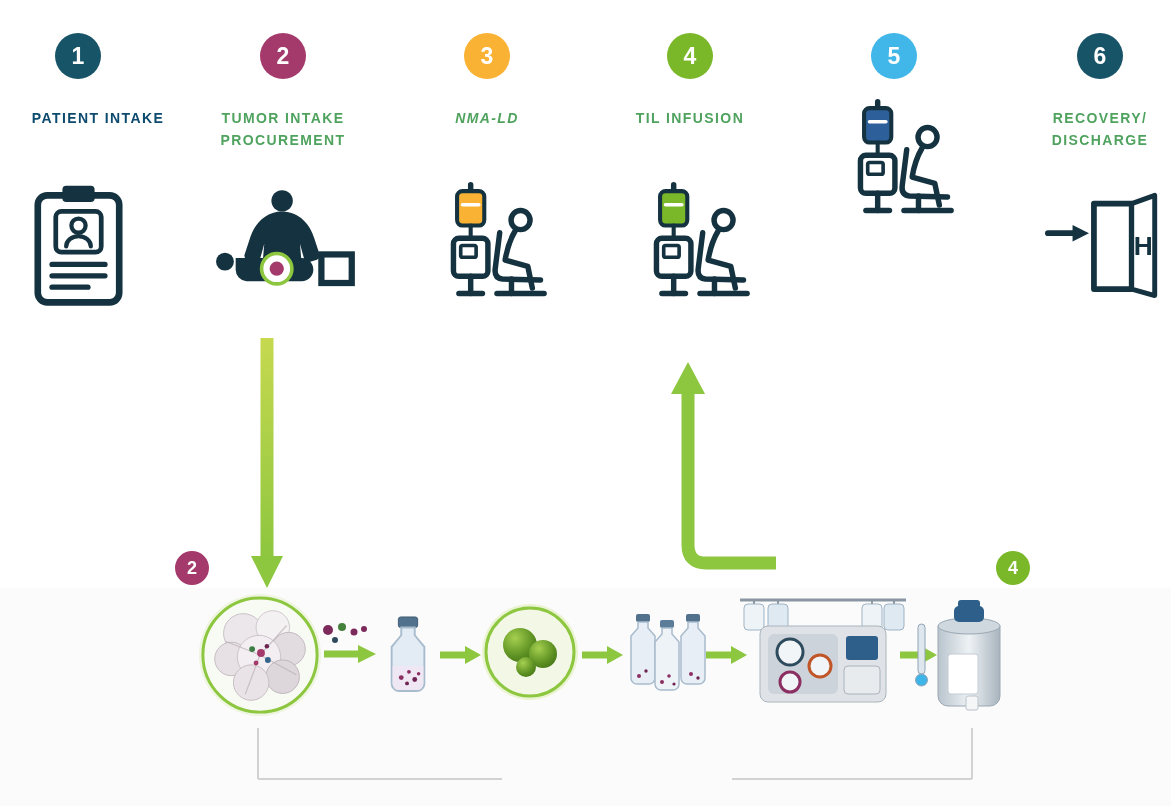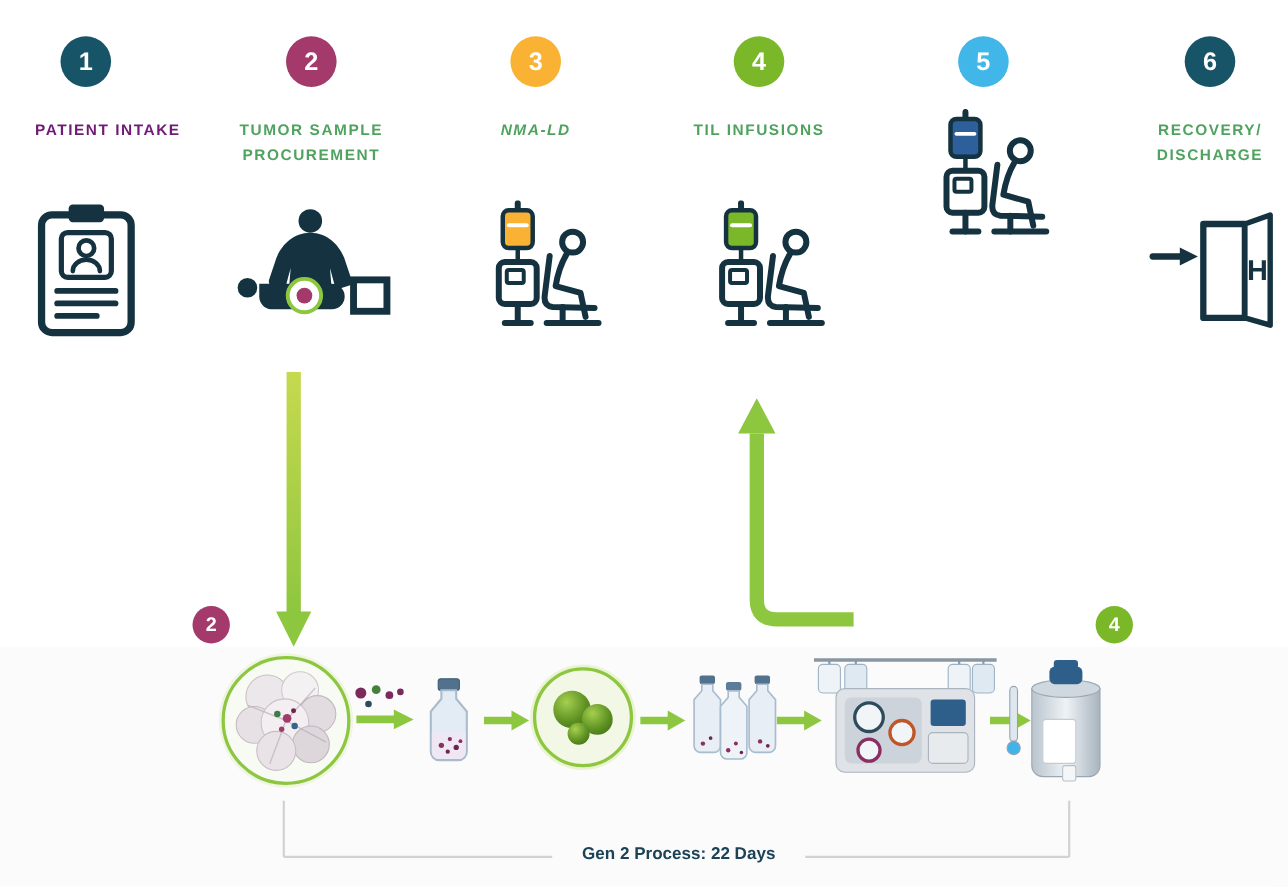--- a/index.html
+++ b/index.html
@@ -24,40 +24,40 @@
 <body>
 
 <div class="canvas" style="color: rgb(20, 50, 63);">
 
   <div class="band"></div>
 
   <div class="col" style="left:-10px">
     <div class="num-circle" style="background-color: rgb(23, 84, 104);">
       <span>1</span>
     </div>
-    <div class="step-label" style="color: #701a75; margin-left: 40px;">PATIENT INTAKE</div>
+    <div class="step-label" style="color: #0c4a6e; margin-left: 40px;">PATIENT INTAKE</div>
     <div class="icon-area">
       <svg width="95" height="125" viewBox="0 0 100 132" fill="none" stroke="currentColor" stroke-linecap="round">
         <rect x="7" y="13" width="86" height="113" rx="10" stroke-width="7"></rect>
         <rect x="33" y="3" width="34" height="17" rx="4" fill="currentColor" stroke="none"></rect>
         <rect x="26" y="30" width="48" height="43" rx="6" stroke-width="5"></rect>
         <circle cx="50" cy="45" r="7.5" stroke-width="4.5"></circle>
         <path d="M37 67 a13 11 0 0 1 26 0" stroke-width="4.5"></path>
         <line x1="22" y1="86" x2="78" y2="86" stroke-width="5.5"></line>
         <line x1="22" y1="98" x2="78" y2="98" stroke-width="5.5"></line>
         <line x1="22" y1="110" x2="60" y2="110" stroke-width="5.5"></line>
       </svg>
     </div>
   </div>
 
   <div class="col" style="left:195px">
     <div class="num-circle" style="background-color: rgb(164, 58, 107);">
       <span>2</span>
     </div>
-    <div class="step-label" style="color: rgb(79, 163, 95);">TUMOR SAMPLE PROCUREMENT</div>
+    <div class="step-label" style="color: rgb(79, 163, 95);">TUMOR INTAKE PROCUREMENT</div>
     <div class="icon-area">
       <svg width="152" height="125" viewBox="0 0 170 140" fill="currentColor">
         <circle cx="84" cy="20" r="12"></circle>
         <path d="M84 32 C64 32 52 48 48 62 L42 80 a5 5 0 0 0 3 6 L58 90 L64 68 L62 92 L106 92 L104 68 L110 90 L123 86 a5 5 0 0 0 3 -6 L120 62 C116 48 104 32 84 32 Z"></path>
         <circle cx="20" cy="88" r="10"></circle>
         <path d="M32 84 h74 a13 13 0 0 1 0 26 H44 a13 13 0 0 1 -12 -13 z"></path>
         <circle cx="78" cy="96" r="17" fill="#ffffff" stroke-width="4" stroke="#8dc63f"></circle>
         <circle cx="78" cy="96" r="8" fill="#a43a6b"></circle>
         <rect x="128" y="80" width="34" height="32" fill="none" stroke="currentColor" stroke-width="7"></rect>
       </svg>
@@ -85,21 +85,21 @@
         <line x1="102" y1="107" x2="102" y2="123"></line>
         <line x1="86" y1="123" x2="138" y2="123"></line>
       </svg>
     </div>
   </div>
 
   <div class="col" style="left:602px">
     <div class="num-circle" style="background-color: rgb(122, 184, 41);">
       <span>4</span>
     </div>
-    <div class="step-label" style="color: rgb(79, 163, 95);">TIL INFUSIONS</div>
+    <div class="step-label" style="color: rgb(79, 163, 95);">TIL INFUSION</div>
     <div class="icon-area">
       <svg width="136" height="127" viewBox="0 0 150 140" fill="none" stroke="currentColor" stroke-width="6" stroke-linecap="round" stroke-linejoin="round">
         <line x1="57" y1="3" x2="57" y2="9"></line>
         <rect x="42" y="10" width="30" height="38" rx="6" stroke-width="4.5" fill="#7ab829"></rect>
         <line x1="48" y1="25" x2="66" y2="25" stroke="#ffffff" stroke-width="4"></line>
         <line x1="57" y1="48" x2="57" y2="62" stroke-width="4.5"></line>
         <rect x="38" y="62" width="38" height="42" rx="6"></rect>
         <rect x="46" y="70" width="17" height="13" rx="2" stroke-width="4"></rect>
         <line x1="57" y1="104" x2="57" y2="123"></line>
         <line x1="44" y1="123" x2="70" y2="123"></line>
@@ -313,15 +313,14 @@
 
   <svg class="abs" style="left:0; top:724px" width="1171" height="60">
     <g fill="none" stroke-width="2" stroke="#d2d2d2">
       <path d="M258 4 V55"></path>
       <path d="M258 55 H502"></path>
       <path d="M732 55 H972"></path>
       <path d="M972 55 V4"></path>
     </g>
   </svg>
 
-  <div class="caption" style="color: rgb(28, 66, 87);">Gen 2 Process: 22 Days</div>
 
 </div>
 
 </body></html>

